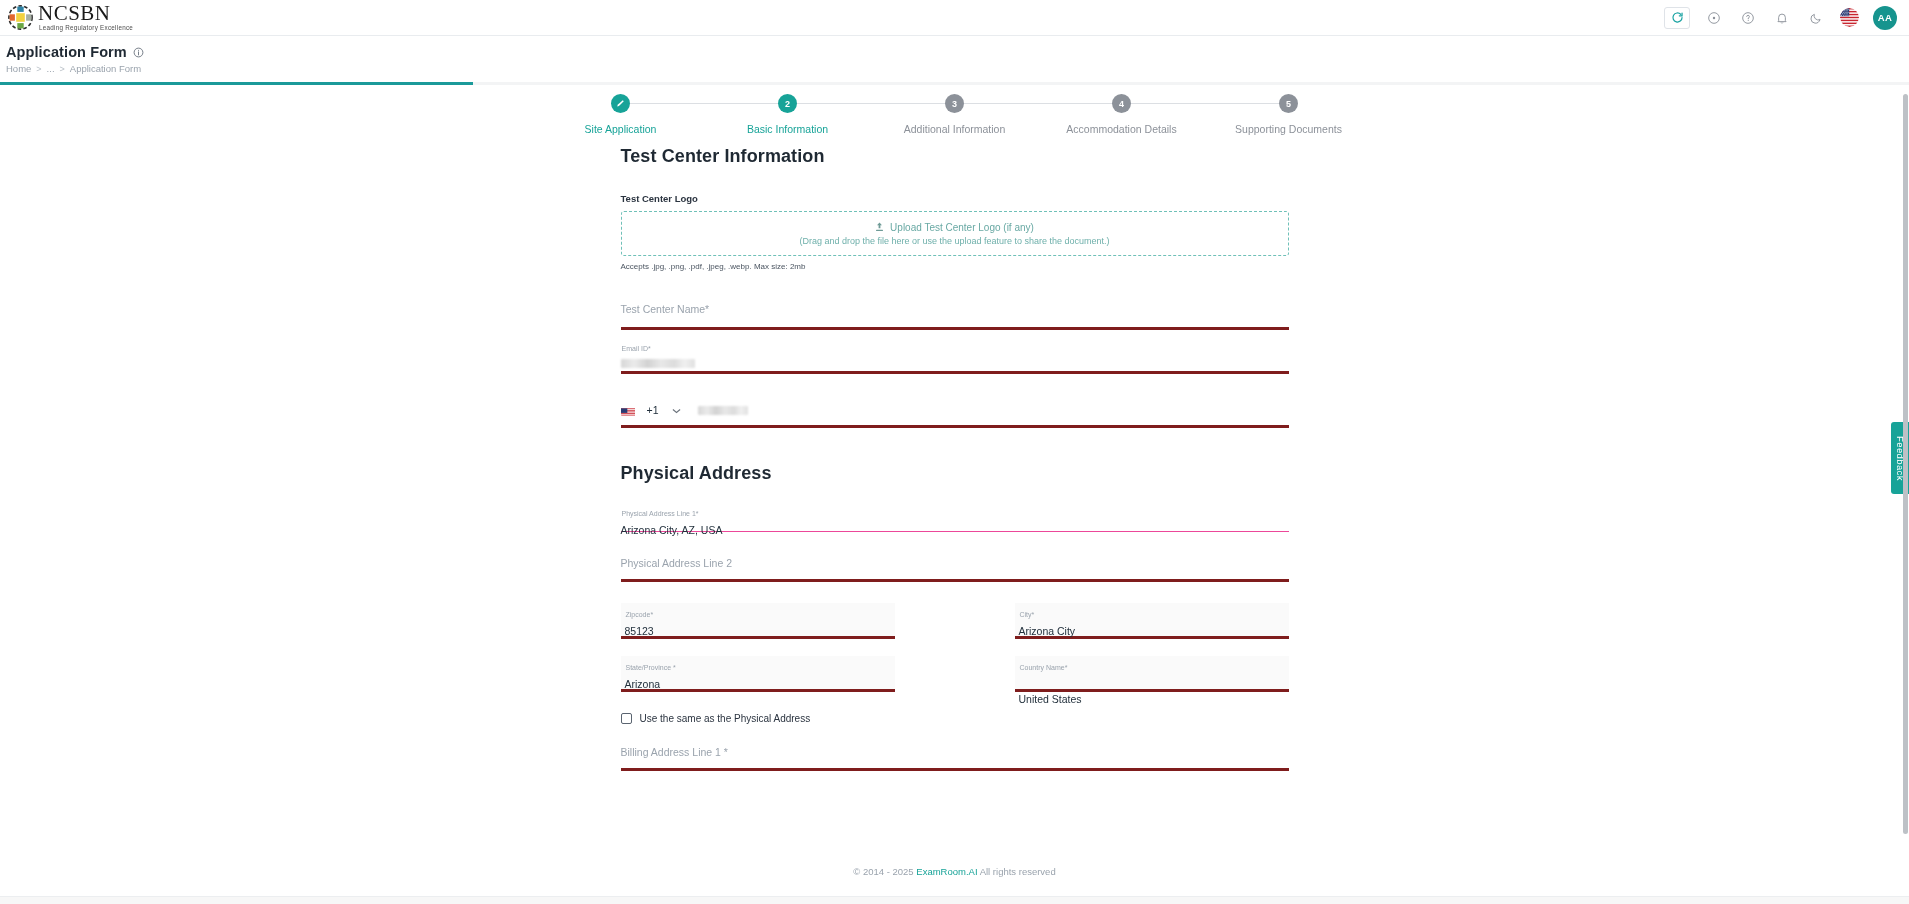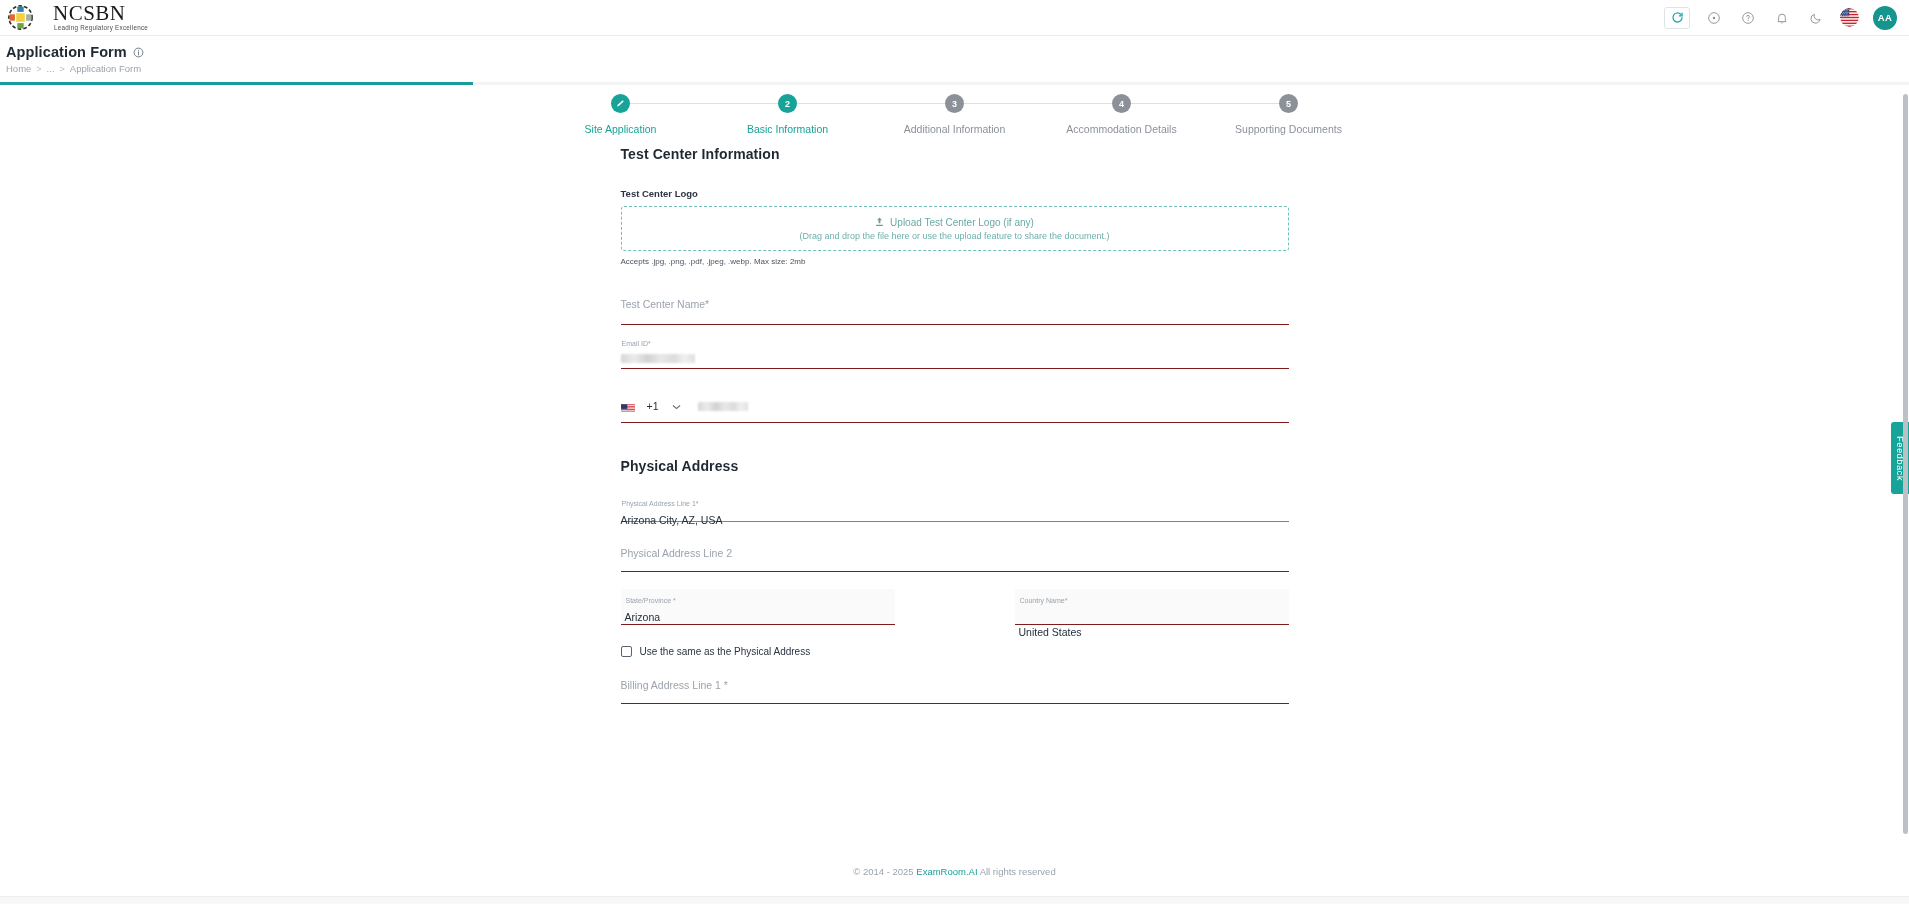--- a/index.html
+++ b/index.html
@@ -20,21 +20,21 @@
     border-bottom: 1px solid #e9ecef;
     display: flex; align-items: center;
   }
   .logo-wrap {
     display: flex; align-items: center; margin-left: 8px;
   }
   .logo-mark {
     position: relative; width: 25px; height: 25px; flex: 0 0 25px;
   }
   .logo-mark svg { display: block; }
-  .logo-text { margin-left: 20px; line-height: 1; }
+  .logo-text { margin-left: 5px; line-height: 1; }
   .logo-title {
     font-family: "Liberation Serif", serif;
     font-size: 21px; letter-spacing: .5px; color: #1a1a1a; font-weight: 400;
     display: block;
   }
   .logo-tag {
     font-size: 6.3px; color: #4d4d4d; letter-spacing: .25px;
     display: block; margin-top: 1px; margin-left: 1px;
   }
 
@@ -116,21 +116,21 @@
   }
 
   
   .form-area {
     position: absolute; top: 146px; left: 0; width: 1909px; height: 700px;
   }
   .form-col {
     width: 668px; margin: 0 auto; position: relative;
   }
   .section-title {
-    font-size: 14px; font-weight: 700; color: #1f2933;
+    font-size: 18px; font-weight: 700; color: #1f2933;
     letter-spacing: .1px;
   }
   .field-label-strong {
     font-size: 9.5px; font-weight: 700; color: #2b3440; margin-bottom: 7px;
   }
   .dropzone {
     border: 1px dashed #6fc0b8; border-radius: 3px;
     height: 45px; display: flex; flex-direction: column;
     align-items: center; justify-content: center; gap: 2px;
     background: #fff;
@@ -148,21 +148,21 @@
   .fld .lbl-float {
     font-size: 7px; color: #9aa3ad; display: block;
     padding: 4px 0 0 1px; line-height: 1;
   }
   .fld .lbl-big {
     font-size: 10.5px; color: #9aa3ad; line-height: 1;
   }
   .fld .val {
     font-size: 10.5px; color: #22303c; line-height: 1;
   }
-  .fld-underline { border-bottom: 1px solid #7f1d1d; }
+  .fld-underline { border-bottom: 3px solid #7f1d1d; }
   .fld-underline.dark { border-bottom: 1px solid #ec4899; }
   .fld-grey { background: #fafafa; }
 
   .row2 { display: flex; gap: 0; }
   .row2 > .fld { width: 274px; }
   .row2 > .gap { width: 120px; }
 
   .phone-row { display: flex; align-items: center; gap: 0; }
   .redact {
     height: 9px; border-radius: 1px;
@@ -440,20 +440,31 @@
 
     <div class="fld fld-underline dark" style="margin-top:19px;height:29px;padding-top:3px;">
       <span class="lbl-float">Physical Address Line 1*</span>
       <div class="val" style="margin-top:8px;">Arizona City, AZ, USA</div>
     </div>
 
     <div class="fld fld-underline" style="margin-top:24px;height:26px;display:flex;align-items:flex-start;">
       <span class="lbl-big" style="padding-top:2px;">Physical Address Line 2</span>
     </div>
 
+    <div class="row2" style="margin-top:21px;">
+      <div class="fld fld-underline fld-grey" style="width:274px;height:36px;padding:4px 0 0 4px;">
+        <span class="lbl-float">Zipcode*</span>
+        <div class="val" style="margin-top:8px;">85123</div>
+      </div>
+      <div class="gap"></div>
+      <div class="fld fld-underline fld-grey" style="width:274px;height:36px;padding:4px 0 0 4px;">
+        <span class="lbl-float">City*</span>
+        <div class="val" style="margin-top:8px;">Arizona City</div>
+      </div>
+    </div>
 
     <div class="row2" style="margin-top:17px;">
       <div class="fld fld-underline fld-grey" style="width:274px;height:36px;padding:4px 0 0 4px;">
         <span class="lbl-float">State/Province *</span>
         <div class="val" style="margin-top:8px;">Arizona</div>
       </div>
       <div class="gap"></div>
       <div class="fld fld-underline fld-grey" style="width:274px;height:36px;padding:4px 0 0 4px;">
         <span class="lbl-float">Country Name*</span>
         <div class="val" style="margin-top:23px;">United States</div>

